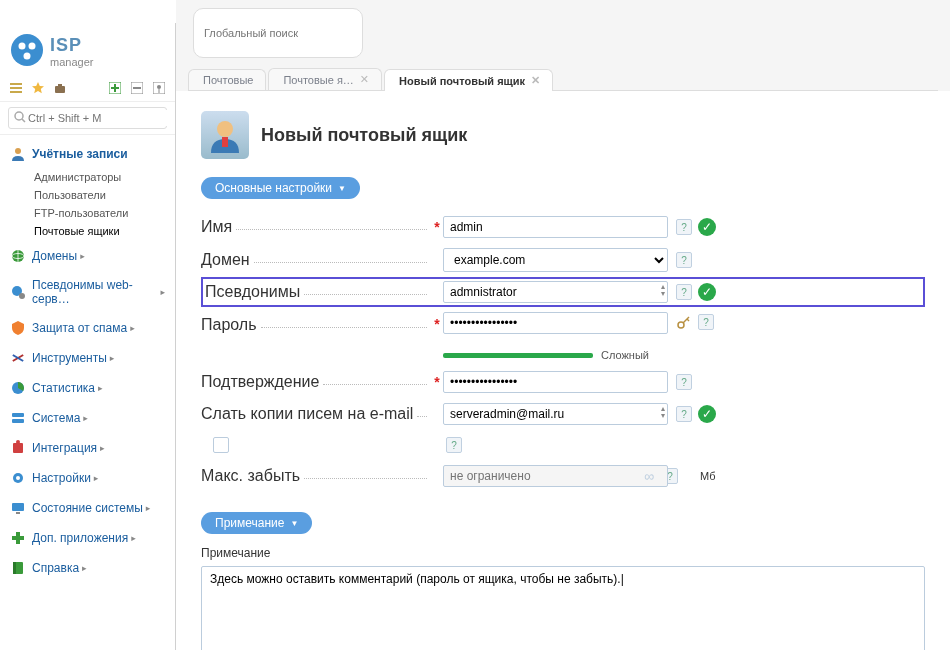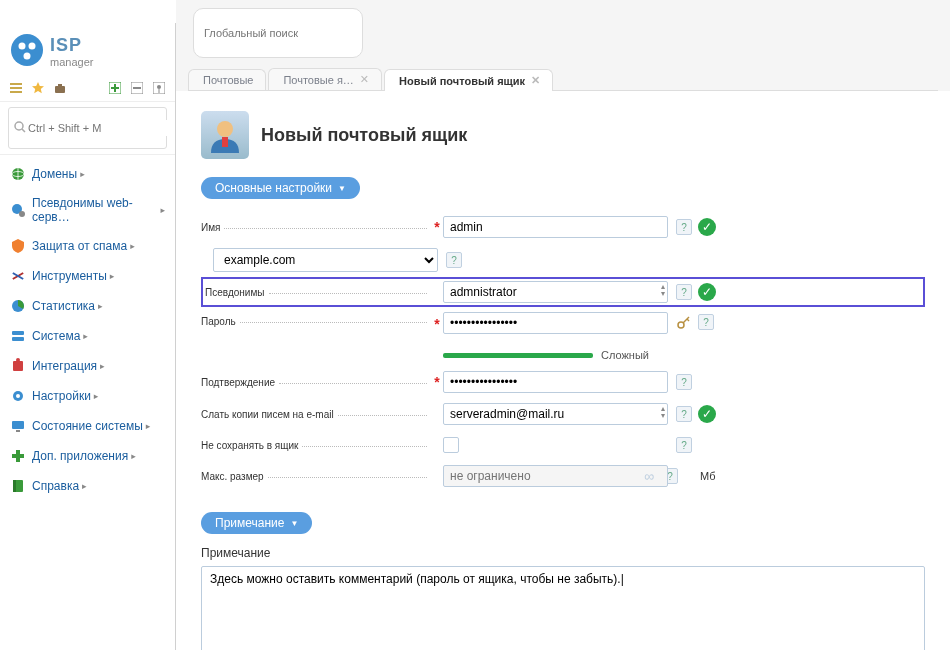--- a/index.html
+++ b/index.html
@@ -8,21 +8,21 @@
 .sidebar { width: 176px; background: #fff; border-right: 1px solid #d0d0d0; display: flex; flex-direction: column; margin-top: 23px; }
 .logo-area { padding: 10px 10px 5px 10px; }
 .logo { display: flex; align-items: center; gap: 6px; }
 .logo-text { display: flex; flex-direction: column; }
 .logo-text .isp { font-size: 18px; font-weight: bold; color: #5a8fb8; letter-spacing: 1px; }
 .logo-text .mgr { font-size: 11px; color: #888; }
 .toolbar { display: flex; align-items: center; padding: 5px 8px; gap: 6px; border-bottom: 1px solid #eee; }
 .toolbar-icon { width: 16px; height: 16px; display: inline-flex; align-items: center; justify-content: center; cursor: pointer; }
 .toolbar-spacer { flex: 1; }
 .search-row { padding: 5px 8px; border-bottom: 1px solid #eee; }
-.search-box { width: 100%; display: flex; align-items: center; border: 1px solid #ddd; border-radius: 3px; padding: 12px 5px; background: #fff; }
+.search-box { width: 100%; display: flex; align-items: center; border: 1px solid #ddd; border-radius: 3px; padding: 2px 5px; background: #fff; }
 .search-box input { border: none; outline: none; flex: 1; font-size: 11px; color: #999; padding: 2px; }
 .nav { flex: 1; overflow-y: auto; padding-top: 5px; }
 .nav-section { margin-bottom: 2px; }
 .nav-header { display: flex; align-items: center; padding: 6px 10px; cursor: pointer; font-size: 12px; }
 .nav-header.active .nav-label { color: #1a5d9e; font-weight: bold; }
 .nav-header .nh-icon { width: 16px; height: 16px; margin-right: 6px; display: inline-flex; align-items: center; justify-content: center; }
 .nav-header .chev { margin-left: 3px; color: #888; font-size: 9px; }
 .nav-label { color: #1a5d9e; }
 .nav-sub { padding-left: 30px; }
 .nav-sub-item { padding: 3px 4px; font-size: 11px; color: #555; cursor: pointer; }
@@ -35,21 +35,21 @@
 .tab.active { background: #fff; color: #333; font-weight: bold; position: relative; top: 1px; }
 .tab .close { color: #bbb; font-size: 11px; cursor: pointer; }
 .content { flex: 1; overflow-y: auto; padding: 20px 25px; }
 .page-header { display: flex; align-items: center; gap: 12px; margin-bottom: 18px; }
 .avatar { width: 48px; height: 48px; background: linear-gradient(#cde, #9bc); border-radius: 5px; display: flex; align-items: center; justify-content: center; }
 .page-title { font-size: 18px; font-weight: bold; color: #333; }
 .section-pill { display: inline-flex; align-items: center; background: #5a9ee0; color: #fff; font-size: 12px; padding: 4px 14px; border-radius: 12px; gap: 6px; margin-bottom: 12px; cursor: pointer; }
 .section-pill .tri { font-size: 8px; }
 .form { margin-bottom: 20px; }
 .form-row { display: flex; align-items: center; padding: 5px 0; min-height: 30px; }
-.form-label { width: 230px; display: flex; align-items: baseline; font-size: 10px; color: #333; }
+.form-label { width: 230px; display: flex; align-items: baseline; font-size: 16px; color: #333; }
 .form-label .txt { white-space: nowrap; }
 .form-label .dots { flex: 1; border-bottom: 1px dotted #bbb; margin: 0 4px; position: relative; top: -2px; }
 .req { color: #d22; font-weight: bold; width: 12px; text-align: center; font-size: 14px; }
 .form-control { flex: 0 0 225px; width: 225px; }
 .form-control input[type=text], .form-control input[type=password], .form-control select { width: 100%; border: 1px solid #bcd; border-radius: 2px; padding: 3px 6px; font-size: 12px; background: #fff; }
 .form-control input[readonly] { background: #f5f5f5; color: #0f766e; }
 .spinner-wrap { position: relative; }
 .spinner-arrows { position: absolute; right: 3px; top: 2px; font-size: 8px; line-height: 7px; color: #888; display:flex; flex-direction:column; cursor: pointer;}
 .form-icons { display: flex; align-items: center; gap: 6px; margin-left: 8px; }
 .help { width: 16px; height: 16px; border: 1px solid #c0d0e0; border-radius: 2px; display: inline-flex; align-items: center; justify-content: center; color: #6a8; font-size: 10px; cursor: pointer; background: #f0f4f8; }
@@ -135,20 +135,37 @@
       <div class="search-box">
         <span><svg width="12" height="12" viewBox="0 0 12 12">
               <circle cx="5" cy="5" r="4" fill="none" stroke="#aaa" stroke-width="1.5"></circle>
               <line x1="8" y1="8" x2="11" y2="11" stroke="#aaa" stroke-width="1.5"></line>
             </svg></span>
         <input type="text" placeholder="Ctrl + Shift + M" style="">
       </div>
     </div>
 
     <div class="nav">
+      <div class="nav-section">
+        <div class="nav-header active">
+          <span class="nh-icon">
+              <svg width="16" height="16" viewBox="0 0 16 16">
+                <circle cx="8" cy="5" r="3" fill="#d9a050"></circle>
+                <path d="M2 15 Q2 10 8 10 Q14 10 14 15 Z" fill="#3b7ab5"></path>
+              </svg>
+            </span>
+          <span class="nav-label">Учётные записи</span>
+        </div>
+        <div class="nav-sub">
+          <div class="nav-sub-item">Администраторы</div>
+          <div class="nav-sub-item">Пользователи</div>
+          <div class="nav-sub-item">FTP-пользователи</div>
+          <div class="nav-sub-item active">Почтовые ящики</div>
+        </div>
+      </div>
 
       <div class="nav-section">
           <div class="nav-header">
             <span class="nh-icon">
               <svg width="16" height="16" viewBox="0 0 16 16">
                 <circle cx="8" cy="8" r="6" fill="#3a9a3a"></circle>
                 <ellipse cx="8" cy="8" rx="6" ry="2.5" fill="none" stroke="#fff" stroke-width="0.8"></ellipse>
                 <line x1="8" y1="2" x2="8" y2="14" stroke="#fff" stroke-width="0.8"></line>
               </svg>
             </span>
@@ -332,20 +349,24 @@
             </div>
           <span class="req">*</span>
           <div class="form-control"><input type="text" value="admin" style=""></div>
           <div class="form-icons">
             <span class="help">?</span>
             <span class="check-ok">✓</span>
           </div>
         </div>
 
         <div class="form-row">
+          <div class="form-label">
+              <span class="txt">Домен</span>
+              <span class="dots"></span>
+            </div>
           <span class="req"></span>
           <div class="form-control"><select><option>example.com</option></select></div>
           <div class="form-icons">
               <span class="help">?</span>
             </div>
         </div>
 
         <div class="aliases-wrap">
           <div class="form-label">
               <span class="txt">Псевдонимы</span>
@@ -417,36 +438,32 @@
                 <span>▾</span>
               </span>
           </div>
           <div class="form-icons">
             <span class="help">?</span>
             <span class="check-ok">✓</span>
           </div>
         </div>
 
         <div class="form-row">
-          <div class="form-label">
-              <span class="txt">Не сохранять в ящик</span>
-              <span class="dots"></span>
-            </div>
           <span class="req"></span>
           <div class="form-control" style="flex:0 0 225px;">
               <div class="checkbox"></div>
             </div>
           <div class="form-icons">
               <span class="help">?</span>
             </div>
         </div>
 
         <div class="form-row">
           <div class="form-label">
-              <span class="txt">Макс. размер</span>
+              <span class="txt">Макс. забыть</span>
               <span class="dots"></span>
             </div>
           <span class="req"></span>
           <div class="form-control" style="position:relative;">
             <input type="text" readonly="" style="padding-right: 24px;" placeholder="не ограничено">
           </div>
           <span class="infinity">∞</span>
           <div class="form-icons">
             <span class="help">?</span>
             <span class="unit">Мб</span>

